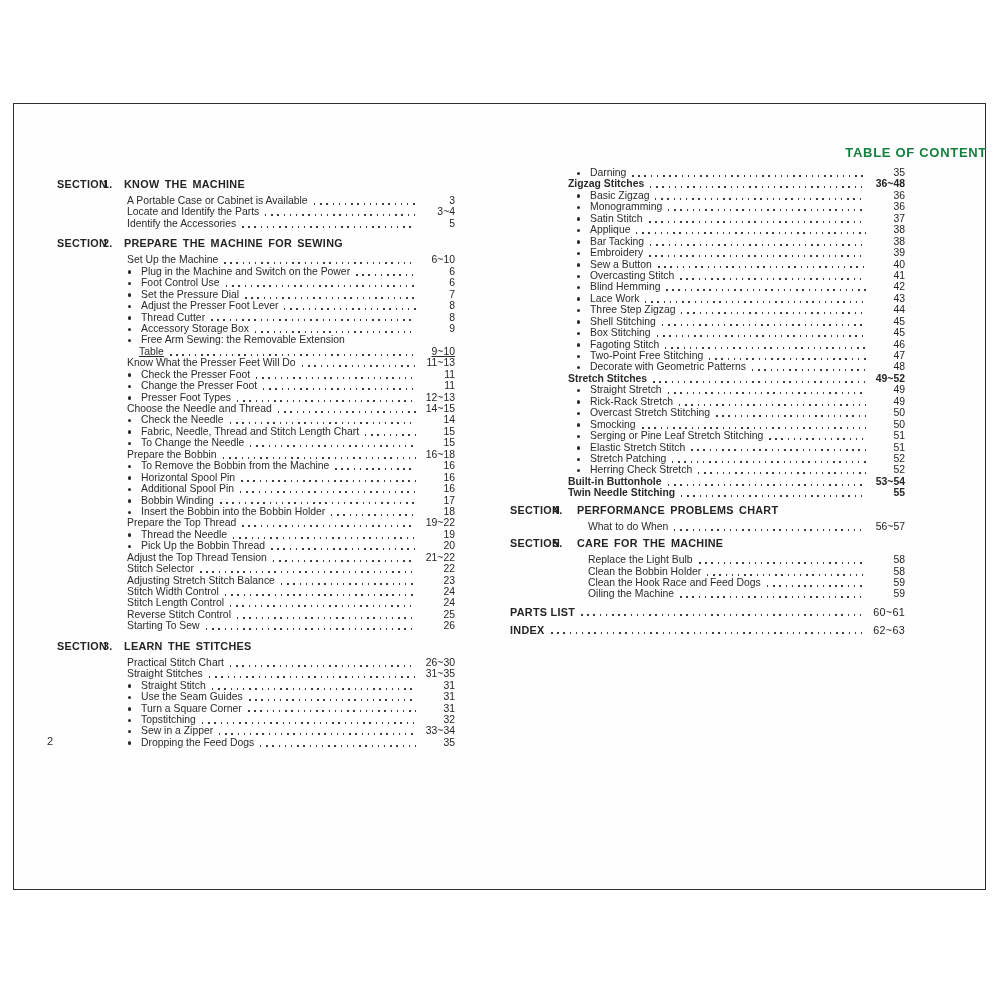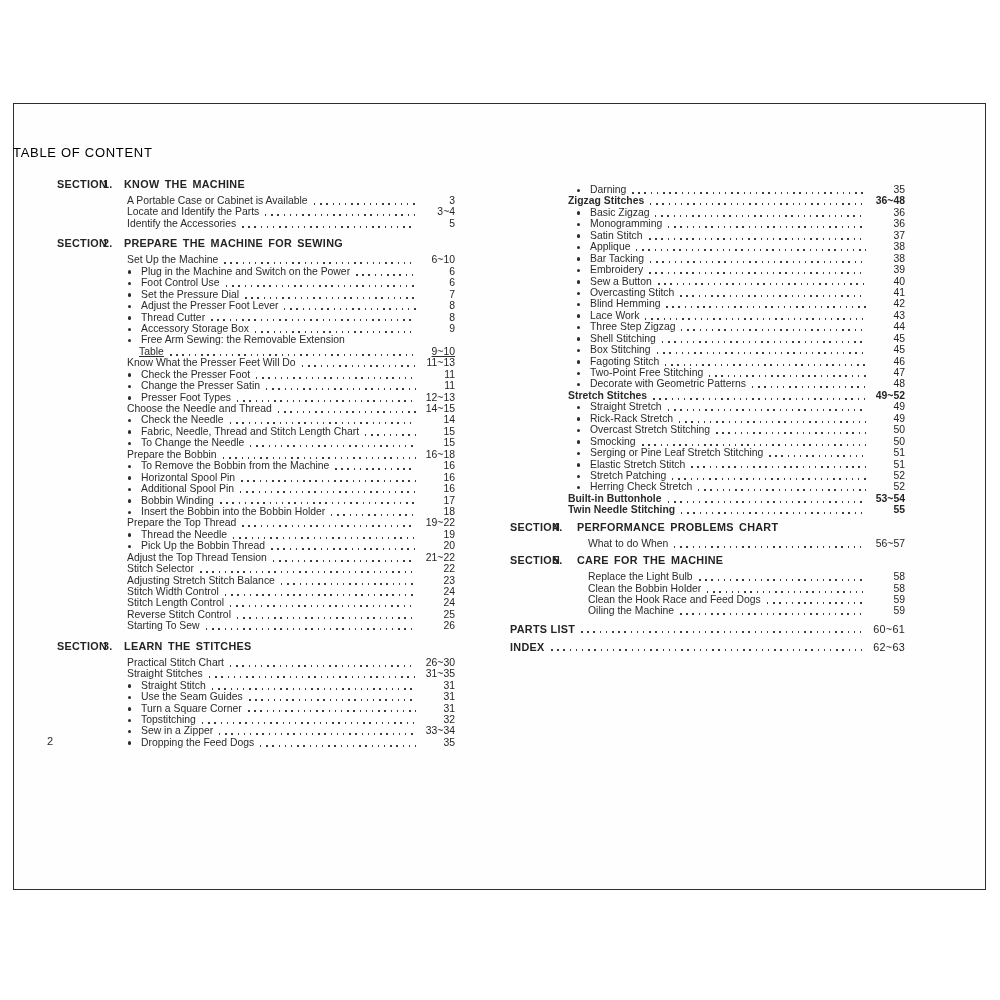--- a/index.html
+++ b/index.html
@@ -6,26 +6,26 @@
   body{
     width:1000px;height:1000px;position:relative;background:#ffffff;
     font-family:"Liberation Sans",sans-serif;color:#2b2b2b;
     -webkit-font-smoothing:antialiased;
   }
   .page-border{
     position:absolute;left:13px;top:103px;width:971px;height:785px;
     border:1.5px solid #2e2e2e;background:#fefefe;
   }
   .doc-title{
-    position:absolute;left:13px;top:145px;width:974px;text-align:left;
-    font-weight:normal;font-size:13px;letter-spacing:.7px;color:#000000;
+    position:absolute;left:13px;top:145px;width:974px;text-align:right;
+    font-weight:bold;font-size:13px;letter-spacing:.7px;color:#15803d;
   }
   .col{position:absolute;font-size:10.4px;}
   .col-left{left:57px;top:178px;width:398px;}
-  .col-right{left:510px;top:184px;width:395px;}
+  .col-right{left:510px;top:167px;width:395px;}
   .row{display:flex;align-items:baseline;height:11.45px;line-height:11.45px;white-space:nowrap;}
   .row.section{
     height:13px;line-height:13px;font-weight:bold;font-size:10.8px;
     letter-spacing:.3px;word-spacing:2px;margin-top:8px;margin-bottom:4px;color:#242424;
   }
   .col .row.section:first-child{margin-top:0;}
   .col-right .row.section{margin-top:5px;margin-bottom:4px;}
   .sw{flex:0 0 auto;}
   .col-left .sw{width:46px;}
   .col-left .sn{width:21px;}
@@ -142,21 +142,21 @@
       <span class="pg">11~13</span>
     </div>
     <div class="row bullet">
       <span class="bul"></span>
       <span class="txt">Check the Presser Foot</span>
       <span class="lead"></span>
       <span class="pg">11</span>
     </div>
     <div class="row bullet">
       <span class="bul"></span>
-      <span class="txt">Change the Presser Satin</span>
+      <span class="txt">Change the Presser Foot</span>
       <span class="lead"></span>
       <span class="pg">11</span>
     </div>
     <div class="row bullet">
       <span class="bul"></span>
       <span class="txt">Presser Foot Types</span>
       <span class="lead"></span>
       <span class="pg">12~13</span>
     </div>
     <div class="row entry">

